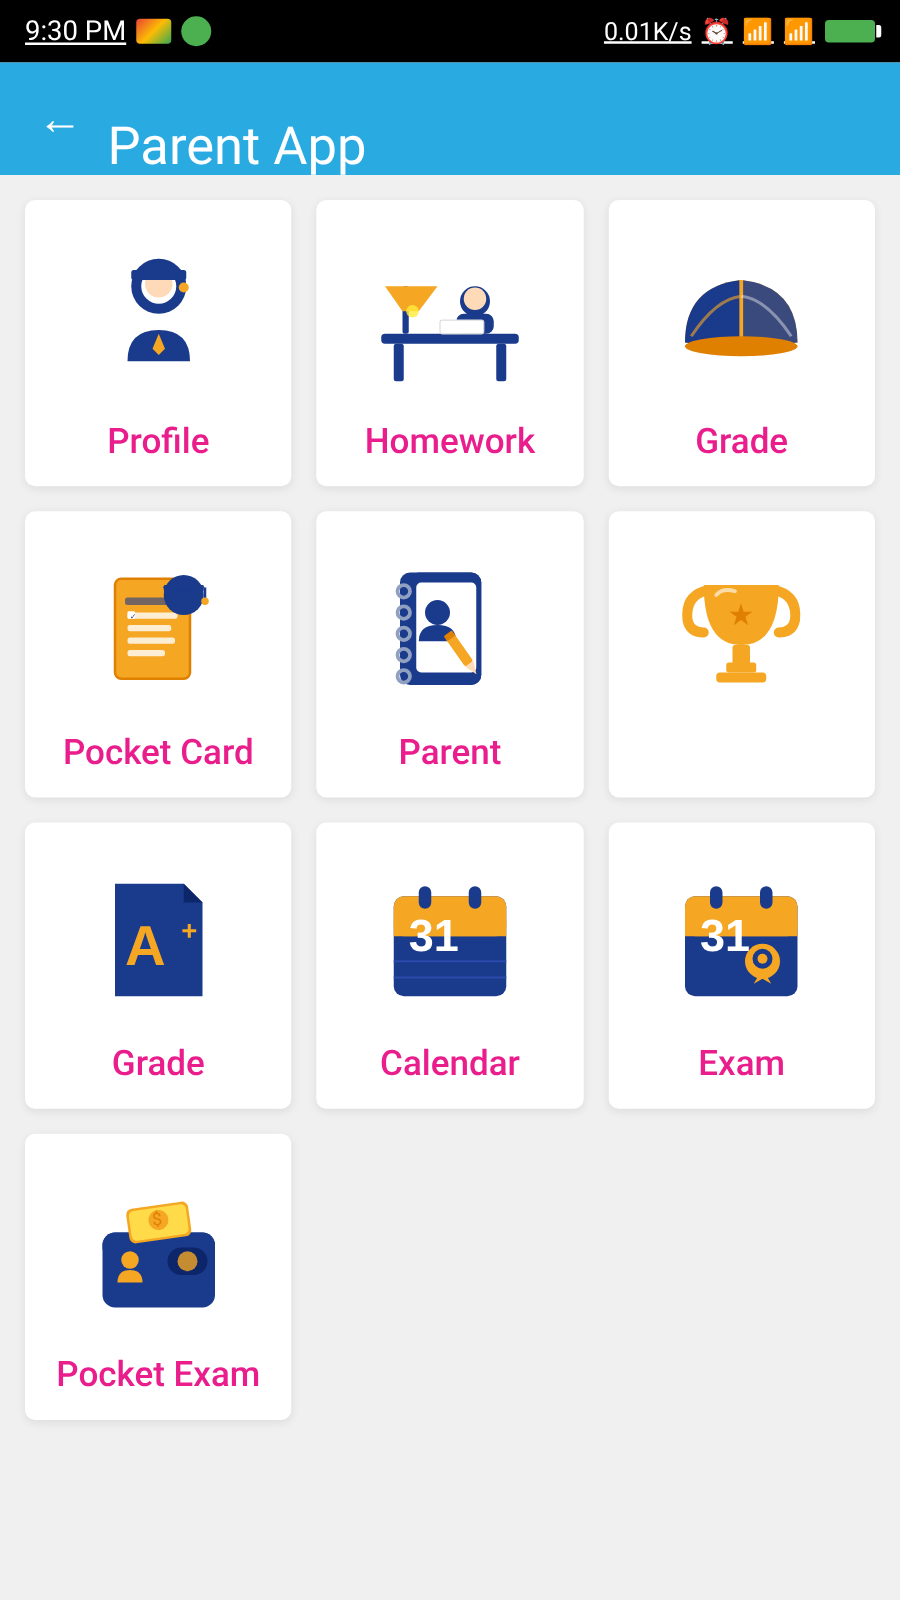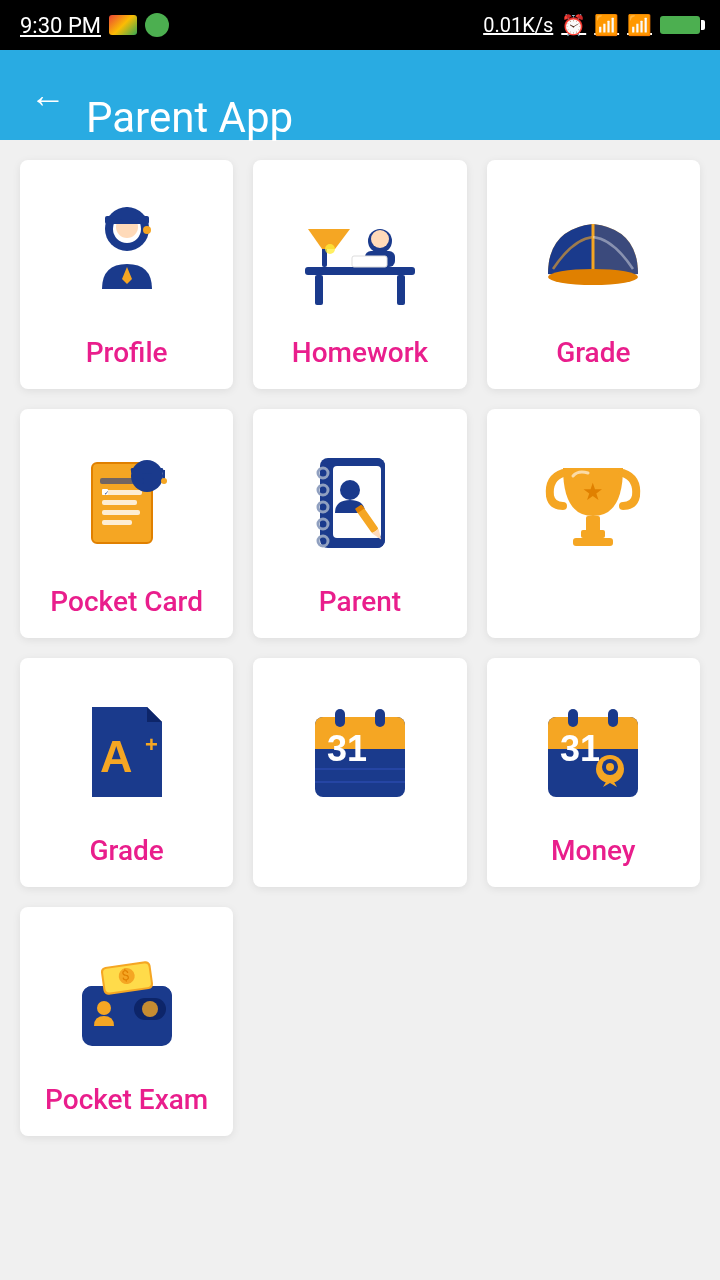--- a/index.html
+++ b/index.html
@@ -310,41 +310,42 @@
 
         <rect x="30" y="12" width="10" height="18" rx="5" fill="#1A3A8C"></rect>
         <rect x="70" y="12" width="10" height="18" rx="5" fill="#1A3A8C"></rect>
 
         <text x="22" y="64" font-size="36" font-weight="900" fill="#fff" font-family="Arial">31</text>
 
         <line x1="10" y1="72" x2="100" y2="72" stroke="#2A4AAC" stroke-width="1.5"></line>
         <line x1="10" y1="85" x2="100" y2="85" stroke="#2A4AAC" stroke-width="1.5"></line>
       </svg>
     </div>
+    <span class="item-label">Calendar</span>
   </div>
 
   <div class="grid-item">
     <div class="icon-area">
       <svg width="110" height="110" viewBox="0 0 110 110">
 
         <rect x="10" y="20" width="90" height="80" rx="8" fill="#1A3A8C"></rect>
         <rect x="10" y="20" width="90" height="32" rx="8" fill="#F5A623"></rect>
         <rect x="10" y="38" width="90" height="14" fill="#F5A623"></rect>
         <rect x="30" y="12" width="10" height="18" rx="5" fill="#1A3A8C"></rect>
         <rect x="70" y="12" width="10" height="18" rx="5" fill="#1A3A8C"></rect>
 
         <text x="22" y="64" font-size="36" font-weight="900" fill="#fff" font-family="Arial">31</text>
 
         <circle cx="72" cy="72" r="14" fill="#F5A623"></circle>
         <circle cx="72" cy="70" r="8" fill="#1A3A8C"></circle>
         <circle cx="72" cy="70" r="4" fill="#F5A623"></circle>
         <path d="M72 78 L65 90 L72 86 L79 90 Z" fill="#F5A623"></path>
       </svg>
     </div>
-    <span class="item-label">Money</span>
+    <span class="item-label">Exam</span>
   </div>
 
   <div class="grid-item">
     <div class="icon-area">
       <svg width="110" height="110" viewBox="0 0 110 110">
 
         <rect x="10" y="40" width="90" height="60" rx="10" fill="#1A3A8C"></rect>
 
         <rect x="10" y="40" width="90" height="22" rx="10" fill="#1A3A8C"></rect>
 

